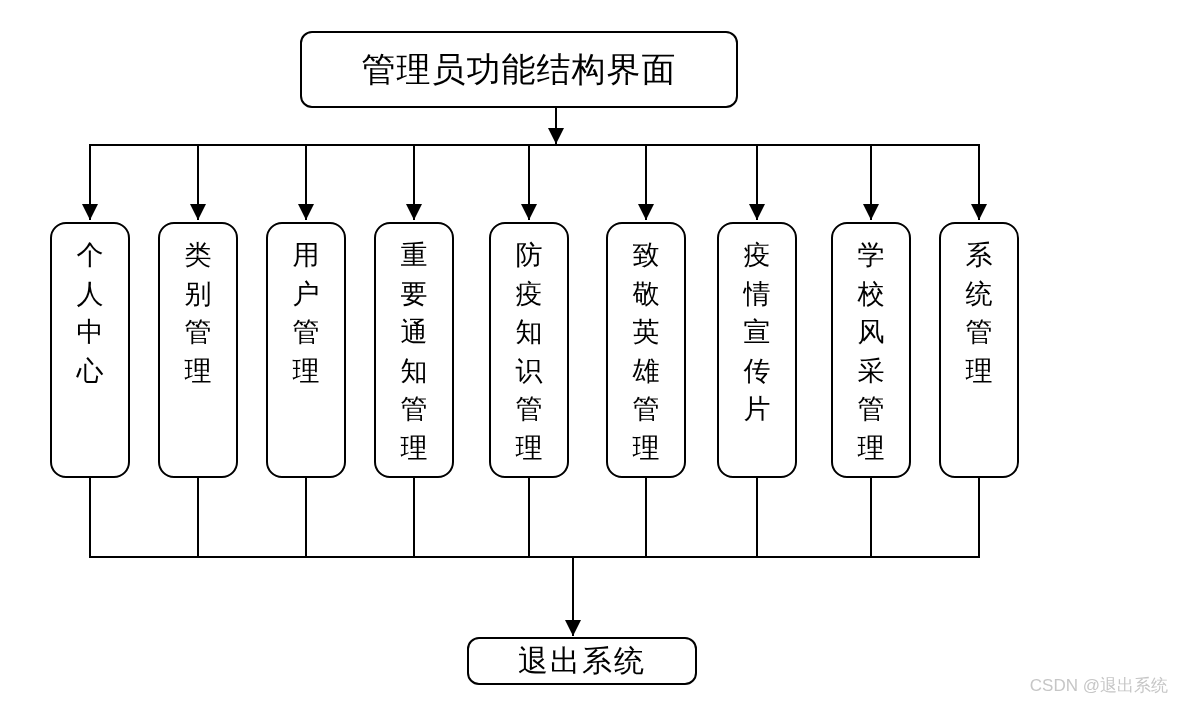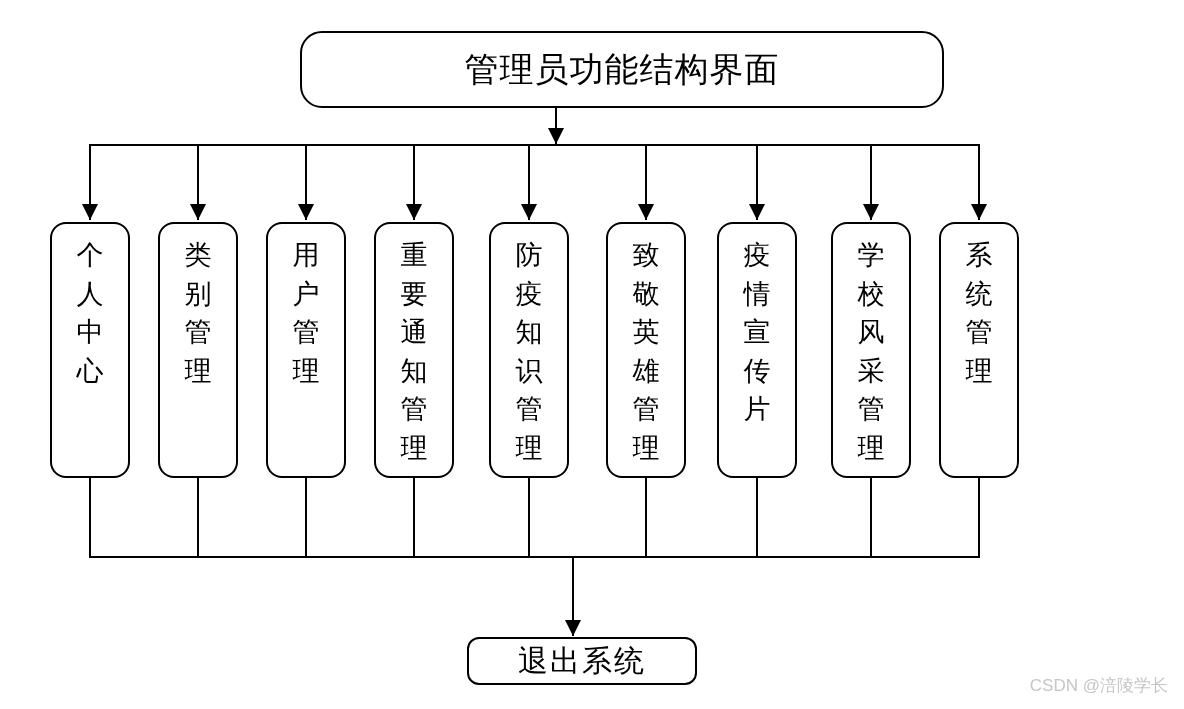--- a/index.html
+++ b/index.html
@@ -30,23 +30,23 @@
   }
   .node {
     position: absolute;
     box-sizing: border-box;
     background: #ffffff;
     border: 2.5px solid #000000;
   }
   .title-box {
     left: 300px;
     top: 31px;
-    width: 644px;
+    width: 438px;
     height: 77px;
-    border-radius: 22px;
+    border-radius: 12px;
     display: flex;
     align-items: center;
     justify-content: center;
     font-size: 34px;
     letter-spacing: 1px;
     white-space: nowrap;
   }
   .vbox {
     top: 222px;
     width: 80px;
@@ -174,15 +174,15 @@
 采
 管
 理</div>
   <div class="node vbox m9">系
 统
 管
 理</div>
 
   <div class="node exit-box">退出系统</div>
 
-  <div class="watermark">CSDN @涪陵学长</div>
+  <div class="watermark">CSDN @退出系统</div>
 
 </div>
 
 </body></html>

